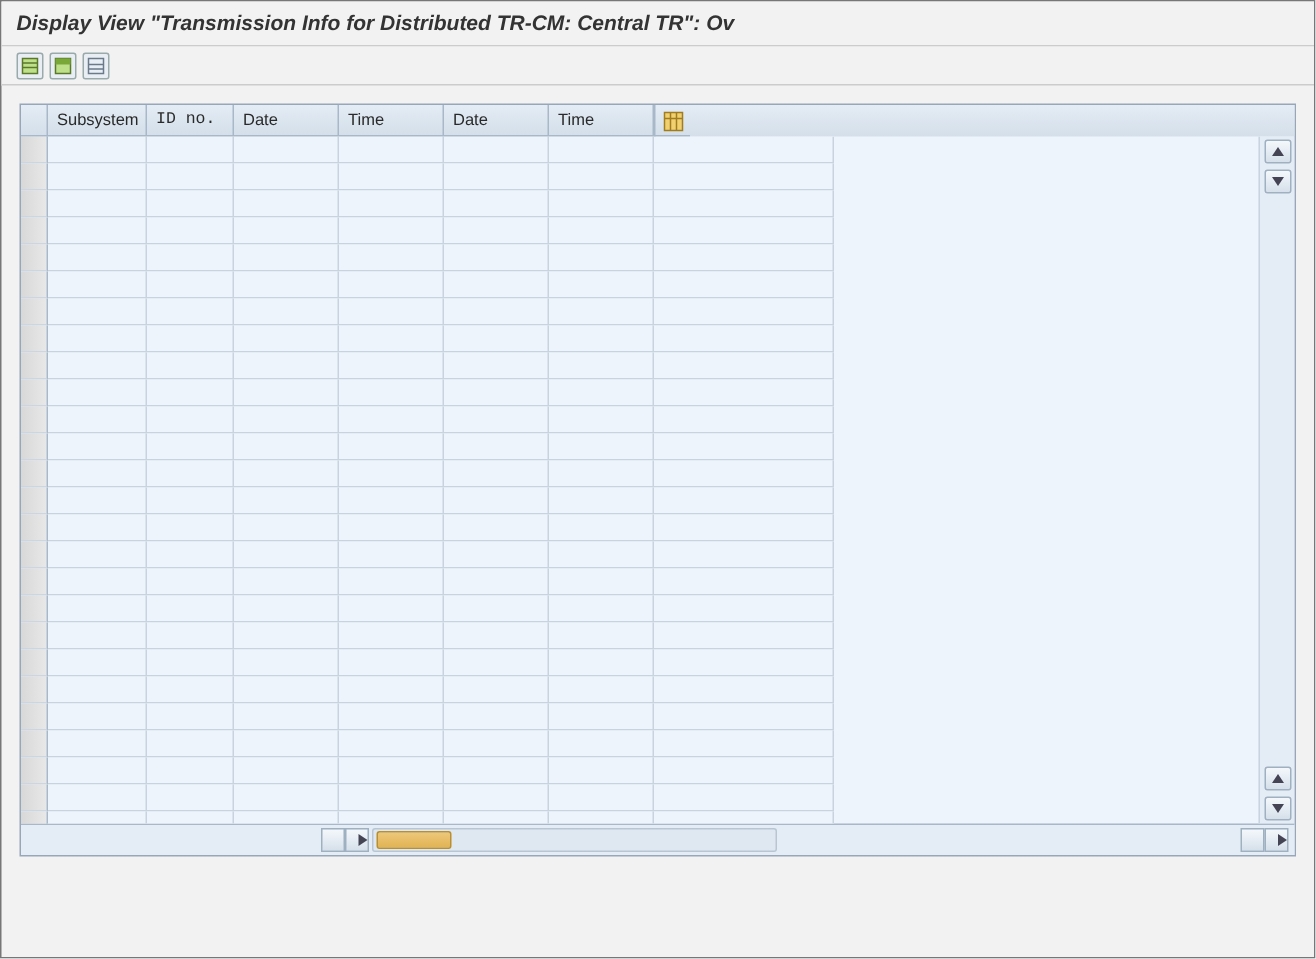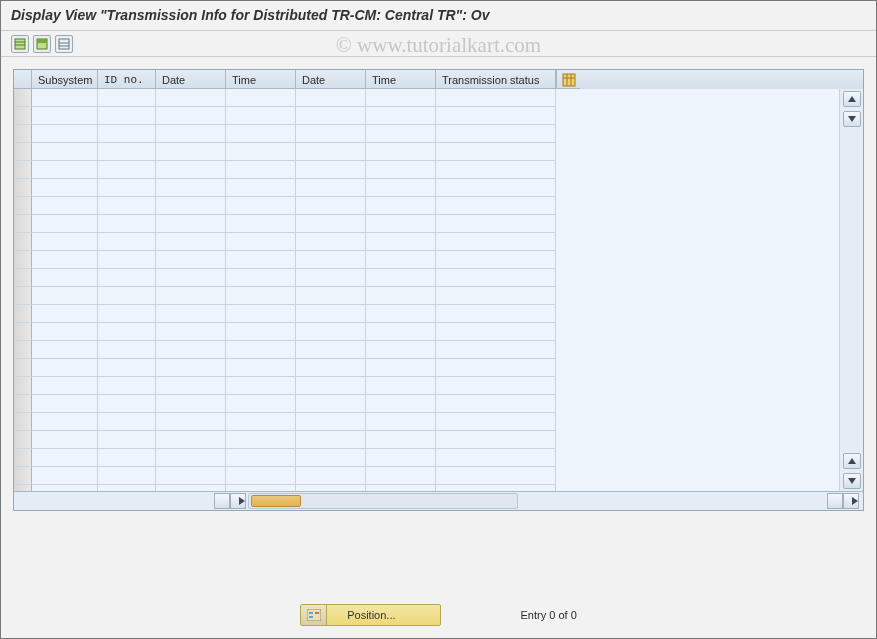--- a/index.html
+++ b/index.html
@@ -57,21 +57,21 @@
     pointer-events: none;
     z-index: 50;
   }
 
   .main-area {
     padding: 12px;
   }
   .grid-wrap {
     border: 1px solid #97a7b7;
     background: #eef4fb;
-    height: 442px;
+    height: 502px;
     position: relative;
     display: flex;
     flex-direction: column;
   }
   .grid-head-row {
     display: flex;
     height: 22px;
     background: linear-gradient(#e4ecf5,#d4dfe9);
   }
   .gh {
@@ -245,34 +245,32 @@
     </div>
     <div class="tb-btn">
       <svg width="12" height="12">
         <rect x="1" y="1" width="10" height="10" fill="none" stroke="#6a7a8a"></rect>
         <line x1="1" y1="5" x2="11" y2="5" stroke="#6a7a8a"></line>
         <line x1="1" y1="8" x2="11" y2="8" stroke="#6a7a8a"></line>
       </svg>
     </div>
   </div>
 
-  <div class="watermark">© www.tutorialkart.com</div>
 
   <div class="main-area">
     <div class="grid-wrap">
 
       <div class="grid-head-row">
         <div class="row-selector-head"></div>
         <div class="gh col-sub">Subsystem</div>
         <div class="gh col-id">ID no.</div>
         <div class="gh col-d1">Date</div>
         <div class="gh col-t1">Time</div>
         <div class="gh col-d2">Date</div>
         <div class="gh col-t2">Time</div>
-        <div class="gh col-st">Transmission status</div>
         <div class="gh col-cfg-head">
           <svg width="14" height="14">
             <rect x="1" y="1" width="12" height="12" fill="#f0d070" stroke="#a07d20"></rect>
             <line x1="1" y1="5" x2="13" y2="5" stroke="#a07d20"></line>
             <line x1="5" y1="1" x2="5" y2="13" stroke="#a07d20"></line>
             <line x1="9" y1="1" x2="9" y2="13" stroke="#a07d20"></line>
           </svg>
         </div>
       </div>
 
@@ -571,28 +569,14 @@
           <div class="hbtn"></div>
           <div class="hbtn">
               <span class="tri right"></span>
             </div>
         </div>
       </div>
 
     </div>
   </div>
 
-  <div class="footer-row">
-    <div class="position-btn">
-      <div class="icon-part">
-        <svg width="14" height="12">
-          <rect x="0" y="0" width="14" height="12" fill="#e8e0b8" stroke="#9a8a50"></rect>
-          <rect x="2" y="3" width="4" height="2" fill="#6aa0d8"></rect>
-          <rect x="2" y="7" width="4" height="2" fill="#6aa0d8"></rect>
-          <rect x="8" y="3" width="4" height="2" fill="#d07050"></rect>
-        </svg>
-      </div>
-      <div class="label-part">Position...</div>
-    </div>
-    <div class="entry-text">Entry 0 of 0</div>
-  </div>
 
 </div>
 
 </body></html>

